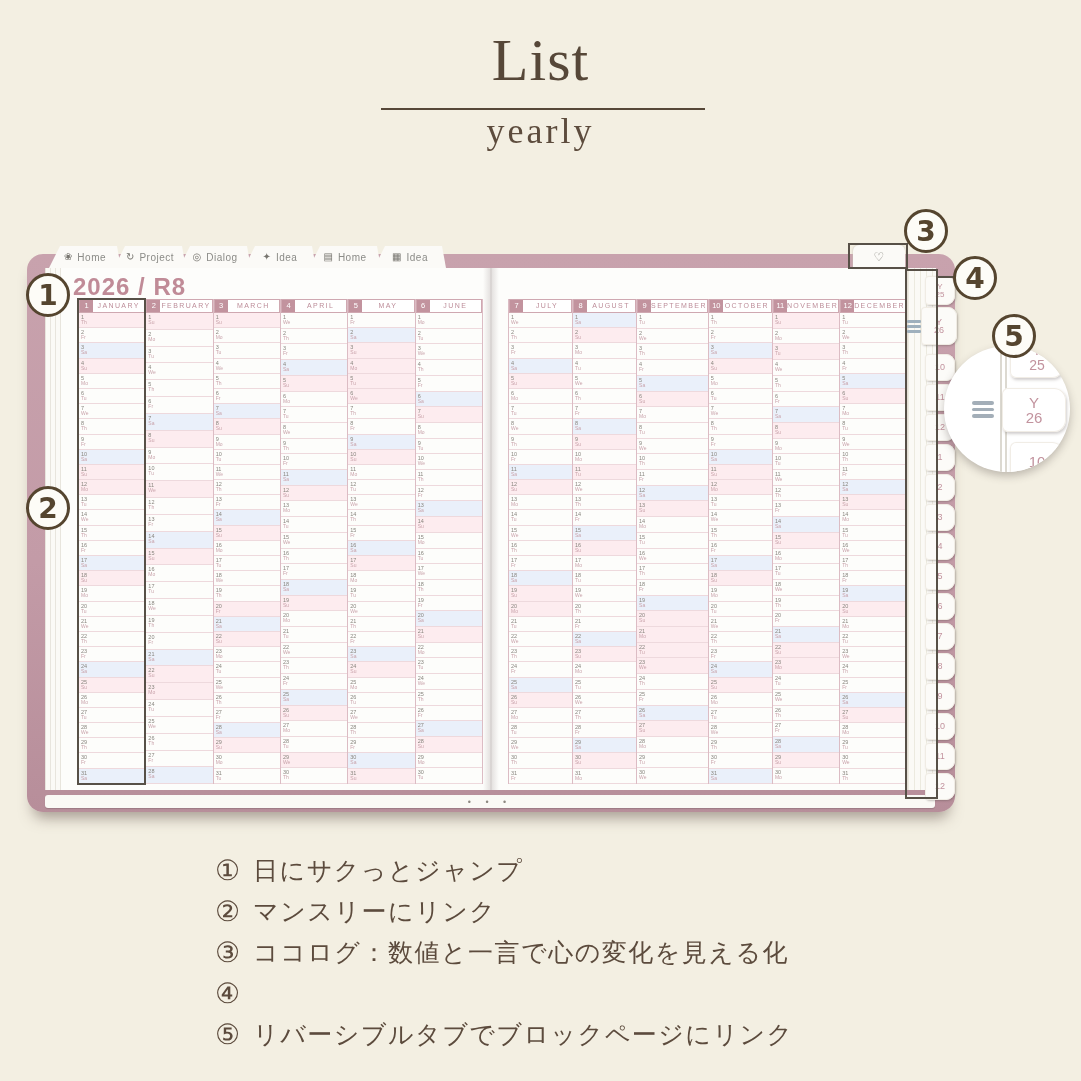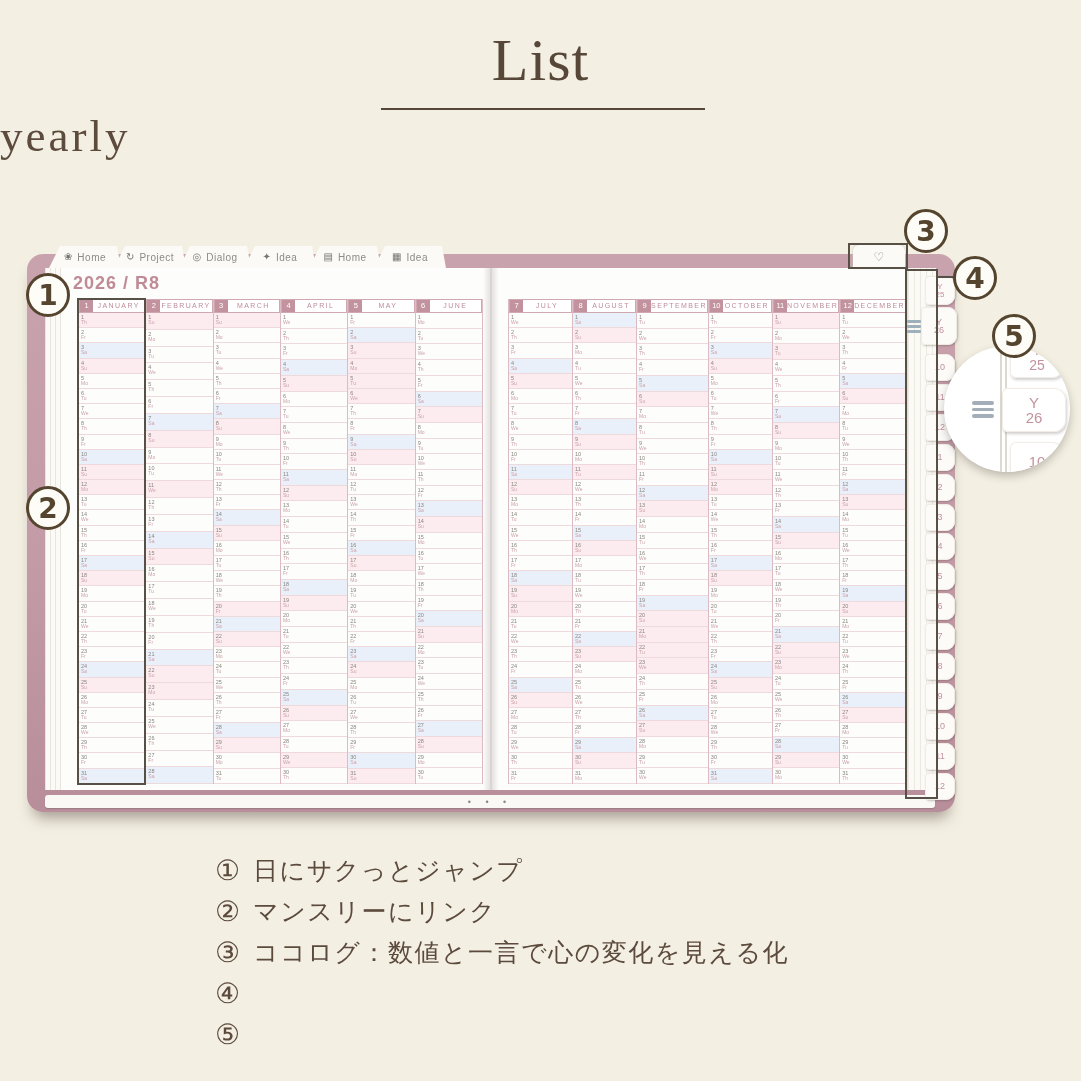--- a/index.html
+++ b/index.html
@@ -3,22 +3,22 @@
 <meta charset="utf-8">
 <style>
   html,body{margin:0;padding:0;}
   body{width:1081px;height:1081px;background:#f3efe2;font-family:"Liberation Sans",sans-serif;}
   #stage{position:relative;width:1081px;height:1081px;background:#f3efe2;overflow:hidden;margin-top:16px;}
 
   
   .title{position:absolute;top:10px;left:0;width:100%;text-align:center;
          font-family:"Liberation Serif",serif;font-size:60px;color:#564738;letter-spacing:1px;}
   .title-rule{position:absolute;top:92px;left:381px;width:324px;height:2px;background:#564738;}
-  .subtitle{position:absolute;top:94px;left:0;width:100%;
-            font-family:"Liberation Serif",serif;font-size:45px;color:#5d4c3d;letter-spacing:3px;}
+  .subtitle{position:absolute;top:94px;left:0;width:100%;text-align:center;
+            font-family:"Liberation Serif",serif;font-size:36px;color:#5d4c3d;letter-spacing:3px;}
   .tagline{position:absolute;top:156px;left:0;width:100%;text-align:center;
            font-size:26px;color:#6b5947;letter-spacing:2px;}
 
   
   .cover{position:absolute;left:27px;top:238px;width:928px;height:558px;border-radius:16px;
          background:linear-gradient(180deg,#c8a2ad 0%,#c39ba7 55%,#b78e9a 100%);
          box-shadow:0 12px 14px -6px rgba(95,80,72,.5);}
   .pages{position:absolute;left:45px;top:252px;width:862px;height:522px;background:#fdfdfb;}
   .edge-left{position:absolute;left:45px;top:252px;width:16px;height:522px;
              background:repeating-linear-gradient(90deg,#e8e5dd 0 1px,#fbfaf6 1px 5px);}
@@ -26,21 +26,21 @@
                 background:#faf9f5;box-shadow:0 1px 1px rgba(0,0,0,.15);}
   .page-dots{position:absolute;left:460px;top:781px;width:60px;text-align:center;font-size:9px;
              letter-spacing:6px;color:#8d8880;line-height:10px;}
   .gutter{position:absolute;left:483px;top:252px;width:16px;height:522px;
           background:linear-gradient(90deg,rgba(110,92,92,0) 0%,rgba(110,92,92,.16) 42%,rgba(110,92,92,.30) 50%,rgba(110,92,92,.16) 58%,rgba(110,92,92,0) 100%);}
   .strip{position:absolute;left:907px;top:252px;width:28px;height:522px;background:#fbfaf6;
          border-left:1px solid #e4dfd6;
          background-image:repeating-linear-gradient(90deg,#eceadf 0 1px,#fbfaf6 1px 6px);}
 
   
-  .year-label{position:absolute;left:73px;top:257px;font-size:18px;font-weight:bold;
+  .year-label{position:absolute;left:73px;top:257px;font-size:24px;font-weight:bold;
               color:#c08b97;letter-spacing:1px;}
 
   
   .top-tabs{position:absolute;left:56px;top:230px;display:flex;}
   .ttab{width:72px;height:22px;margin-left:-7px;background:#fbfaf7;
         clip-path:polygon(11px 0,calc(100% - 4px) 0,100% 100%,0 100%);
         display:flex;align-items:center;justify-content:center;gap:5px;
         filter:drop-shadow(0 0 1px #c9c4ba);}
   .ttab .ti{font-size:10px;color:#77756f;line-height:10px;}
   .ttab .tl{font-size:10px;color:#8b8b87;letter-spacing:.5px;}
@@ -1774,16 +1774,17 @@
       </div>
       <div class="legend-row">
         <span class="legend-num">③</span>
         <span class="legend-text">ココログ：数値と一言で心の変化を見える化</span>
       </div>
       <div class="legend-row">
         <span class="legend-num">④</span>
       </div>
       <div class="legend-row">
         <span class="legend-num">⑤</span>
+        <span class="legend-text">リバーシブルタブでブロックページにリンク</span>
       </div>
     </div>
 
 </div>
 
 </body></html>

